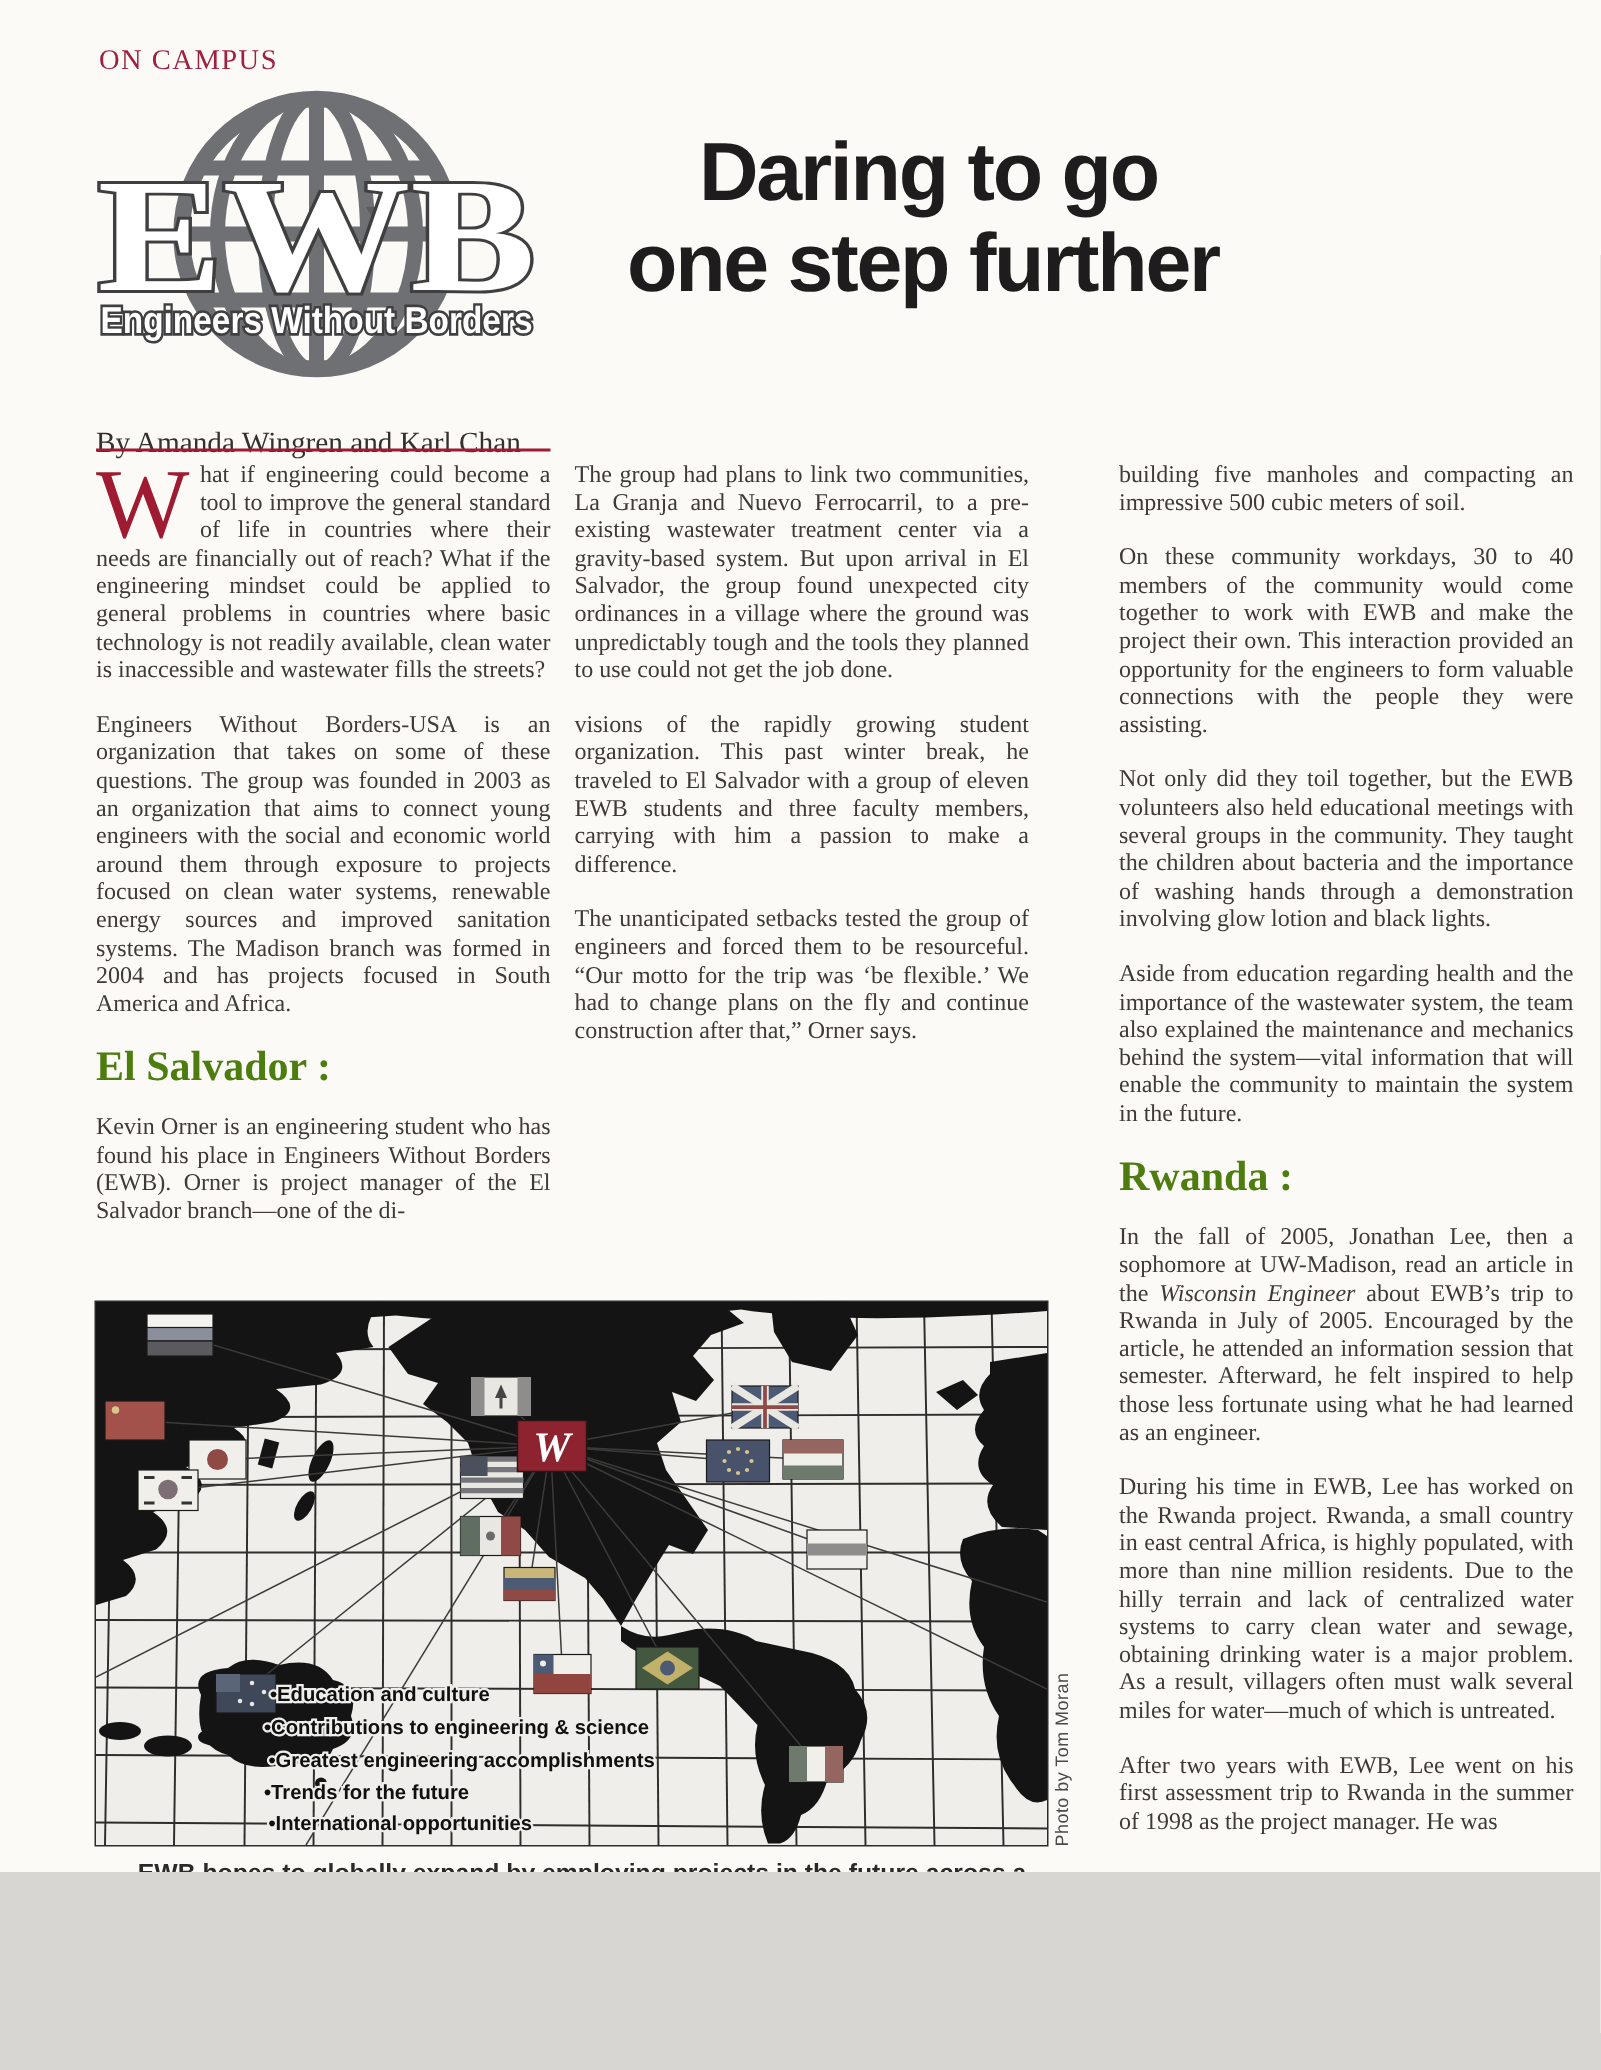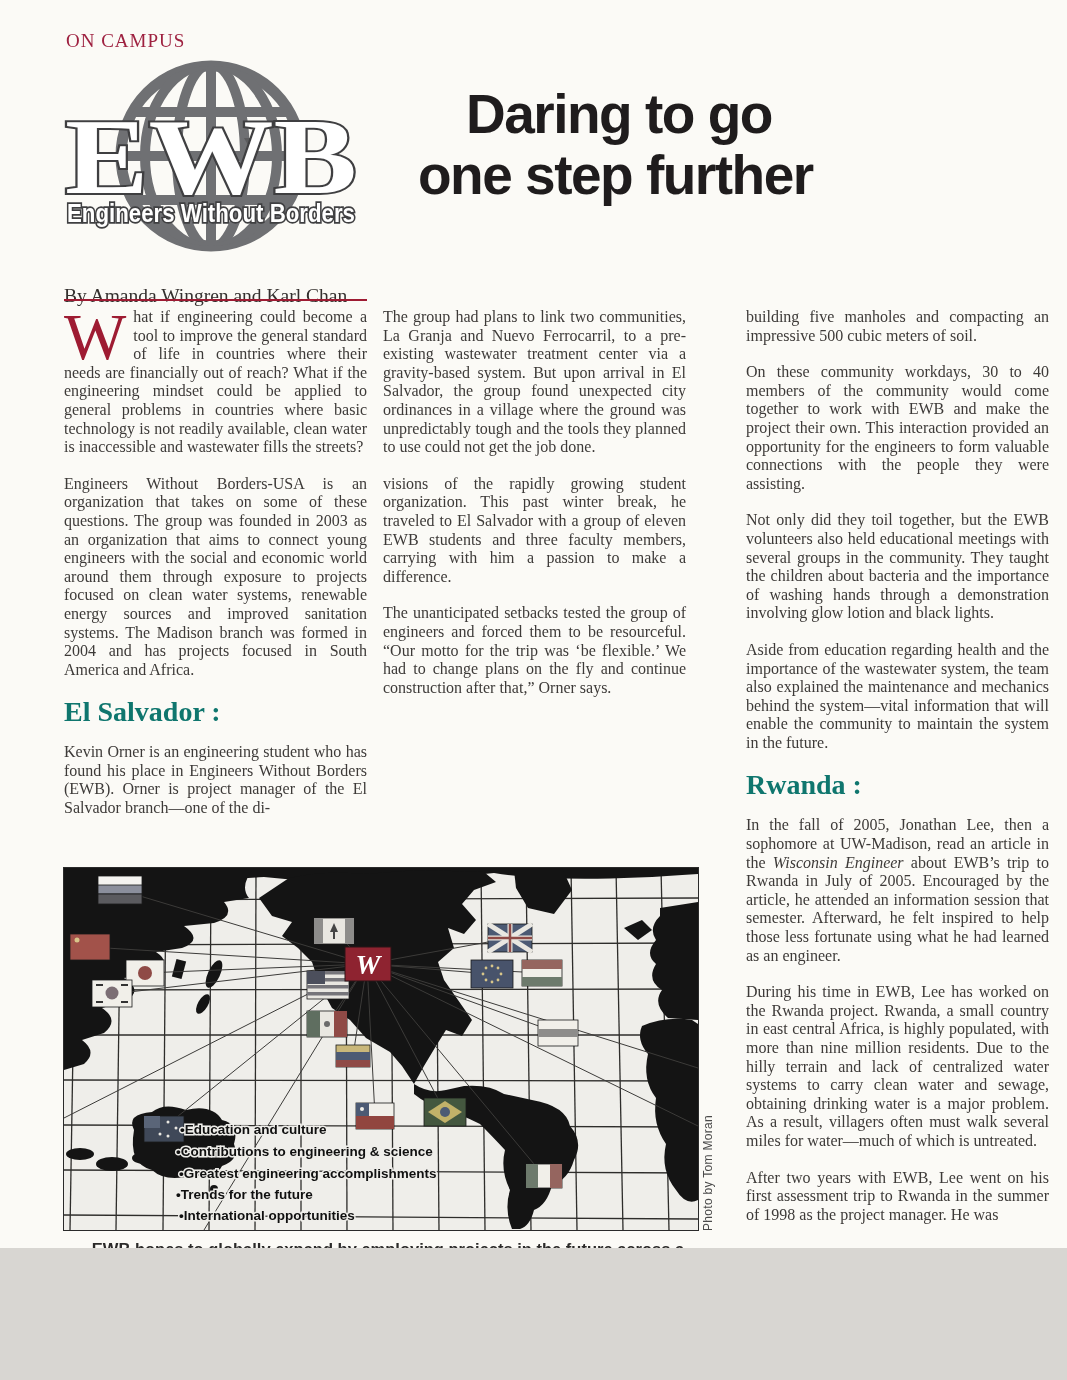--- a/index.html
+++ b/index.html
@@ -21,21 +21,21 @@
   }
   .byline { position:absolute; left:64px; top:272px; font-size:19.5px; color:#34302e;margin-top:13px; }
   .byline-rule { position:absolute; left:64px; top:299px; width:303px; height:2px; background:#9e1b32; }
 
   .col { position:absolute; top:308px; width:303px; font-size:16px; line-height:18.6px; text-align:justify; }
   .col-1 { left:64px; }
   .col-2 { left:383px; }
   .col-3 { left:746px; }
   .col p { margin:0 0 18px 0; }
   .col h2 {
-    font-size:28px; line-height:30px; color:#0f766e;
+    font-size:28px; line-height:30px; color:#4d7c0f;
     margin:4px 0 16px 0; font-weight:bold; text-align:left;
   }
   .dropcap {
     float:left; font-size:66px; line-height:52px;
     color:#9e1b32; padding:3px 7px 0 0;
   }
   .ital { font-style:italic; }
 
   .map-figure { position:absolute; left:64px; top:868px; width:634px; height:362px; outline:1px solid #2a2a2a; background:#f2f1ee; }
   .photo-credit {

